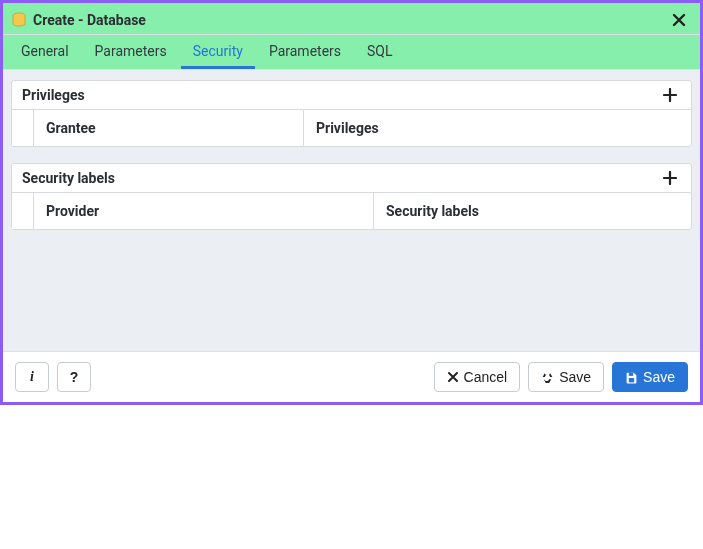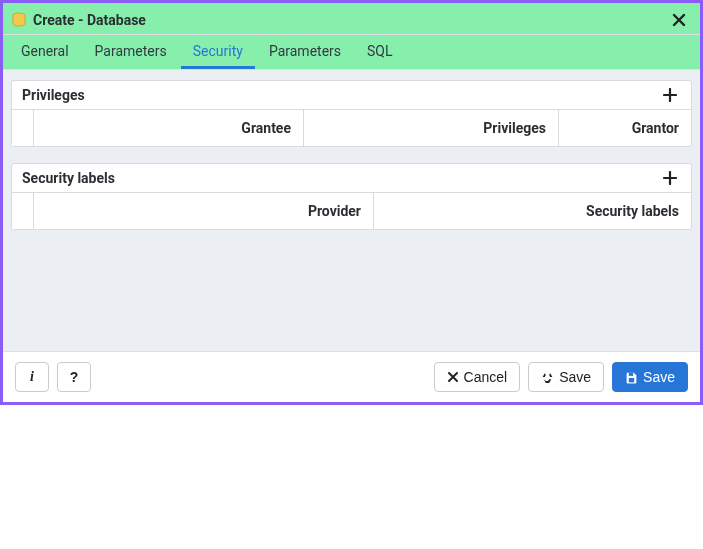--- a/index.html
+++ b/index.html
@@ -71,21 +71,20 @@
     flex: 1 1 auto;
     background: #ebeef2;
     padding: 10px 8px;
     overflow: auto;
   }
   .section {
     background: #fff;
     border: 1px solid #d7dbe0;
     border-radius: 3px;
     margin-bottom: 16px;
-    text-align: right;
   }
   .section-header {
     display: flex;
     align-items: center;
     padding: 6px 10px;
     border-bottom: 1px solid #d7dbe0;
     font-weight: 700;
     font-size: 14px;
     color: #2b2e33;
   }
@@ -103,21 +102,20 @@
     border-top: 0;
   }
   .grid .lead {
     width: 22px;
     border-right: 1px solid #d7dbe0;
     background: #fff;
   }
   .grid .cols {
     flex: 1;
     display: flex;
-    gap: 22px;
   }
   .grid .col {
     padding: 10px 12px;
     font-weight: 700;
     color: #2b2e33;
     border-right: 1px solid #d7dbe0;
   }
   .grid .col:last-child { border-right: none; }
   
   .footer {
@@ -193,21 +191,20 @@
           <svg width="14" height="14" viewBox="0 0 14 14">
               <path d="M7 1 V13 M1 7 H13" stroke="#222" stroke-width="2.2" stroke-linecap="round"></path>
             </svg>
         </span>
       </div>
       <div class="grid">
         <div class="lead"></div>
         <div class="cols">
           <div class="col" style="flex:0 0 270px">Grantee</div>
           <div class="col" style="flex:1 1 auto">Privileges</div>
-          <div class="col" style="flex:0 0 110px">Grantor</div>
         </div>
       </div>
     </div>
 
     <div class="section">
       <div class="section-header">
         <span>Security labels</span>
         <span class="add">
           <svg width="14" height="14" viewBox="0 0 14 14">
               <path d="M7 1 V13 M1 7 H13" stroke="#222" stroke-width="2.2" stroke-linecap="round"></path>

